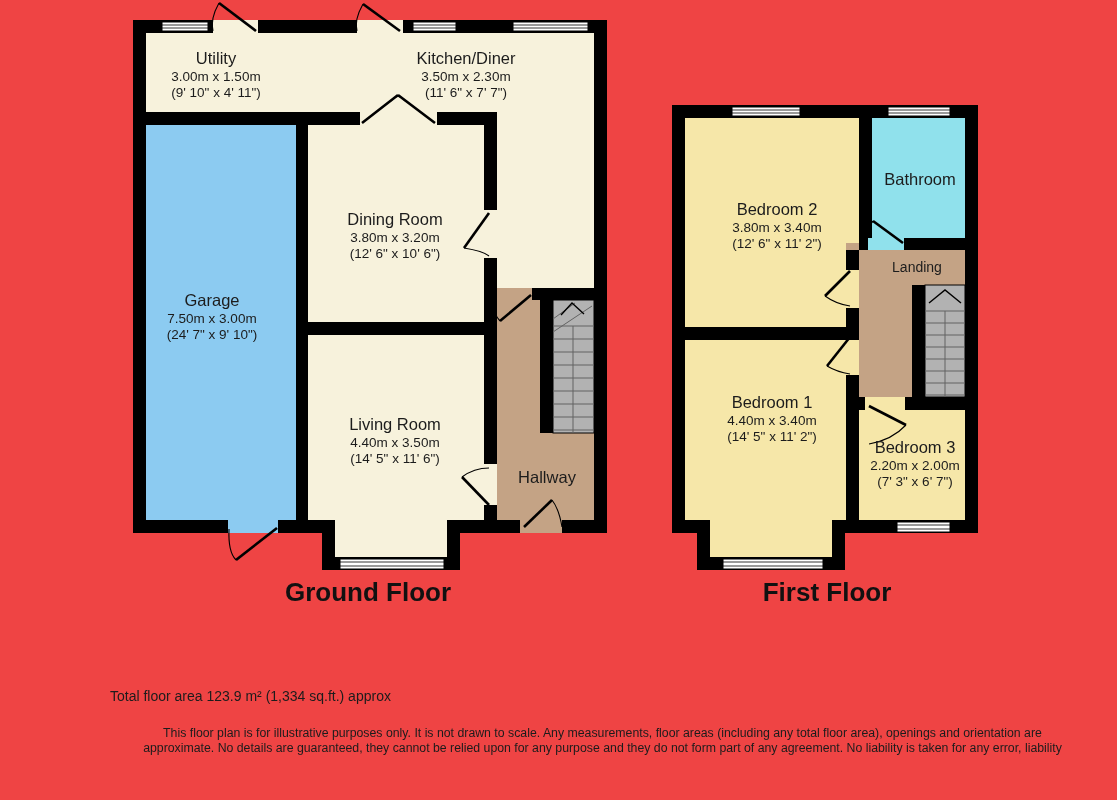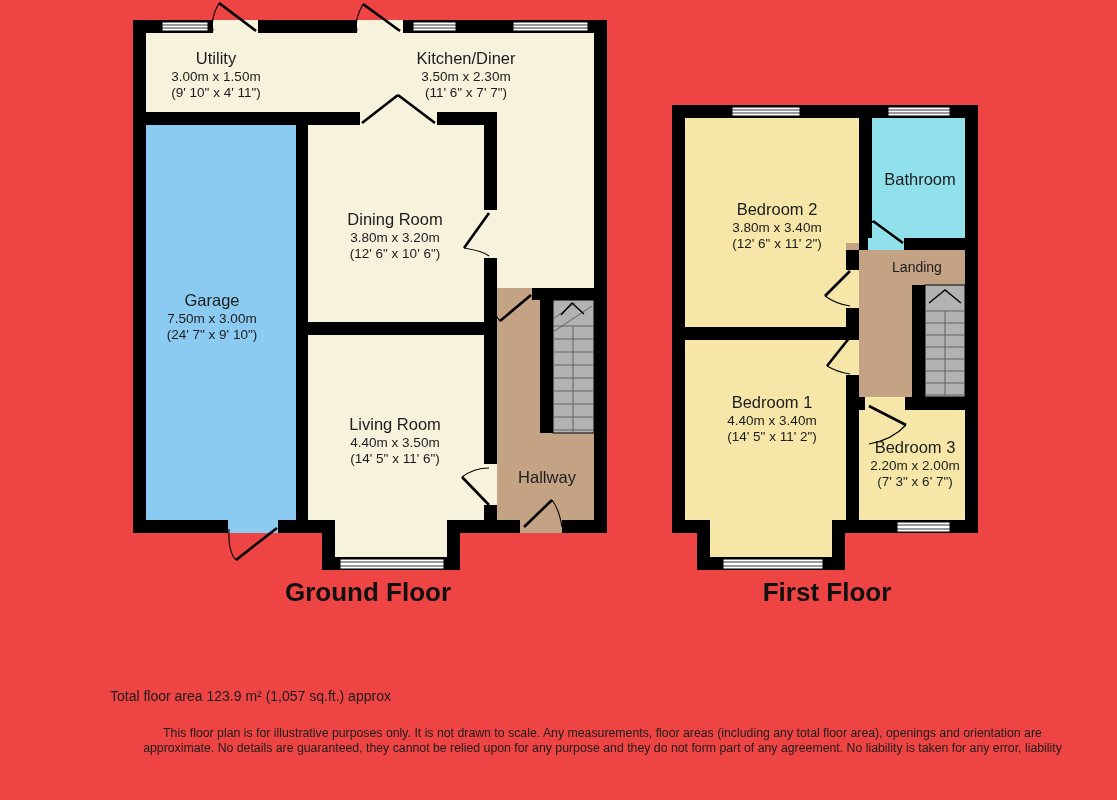--- a/index.html
+++ b/index.html
@@ -248,19 +248,19 @@
     <text class="rdim" x="772" y="441">(14' 5" x 11' 2")</text>
 
     <text class="rname" x="915" y="453">Bedroom 3</text>
     <text class="rdim" x="915" y="470">2.20m x 2.00m</text>
     <text class="rdim" x="915" y="486">(7' 3" x 6' 7")</text>
 
     <text class="ftitle" x="827" y="601">First Floor</text>
   </g>
 </svg>
 
-  <div id="total-area">Total floor area 123.9 m² (1,057 sq.ft.) approx</div>
+  <div id="total-area">Total floor area 123.9 m² (1,334 sq.ft.) approx</div>
   <div id="disclaimer">
     <div>This floor plan is for illustrative purposes only. It is not drawn to scale. Any measurements, floor areas (including any total floor area), openings and orientation are</div>
     <div>approximate. No details are guaranteed, they cannot be relied upon for any purpose and they do not form part of any agreement. No liability is taken for any error, liability</div>
   </div>
 
 </div>
 
 </body></html>

